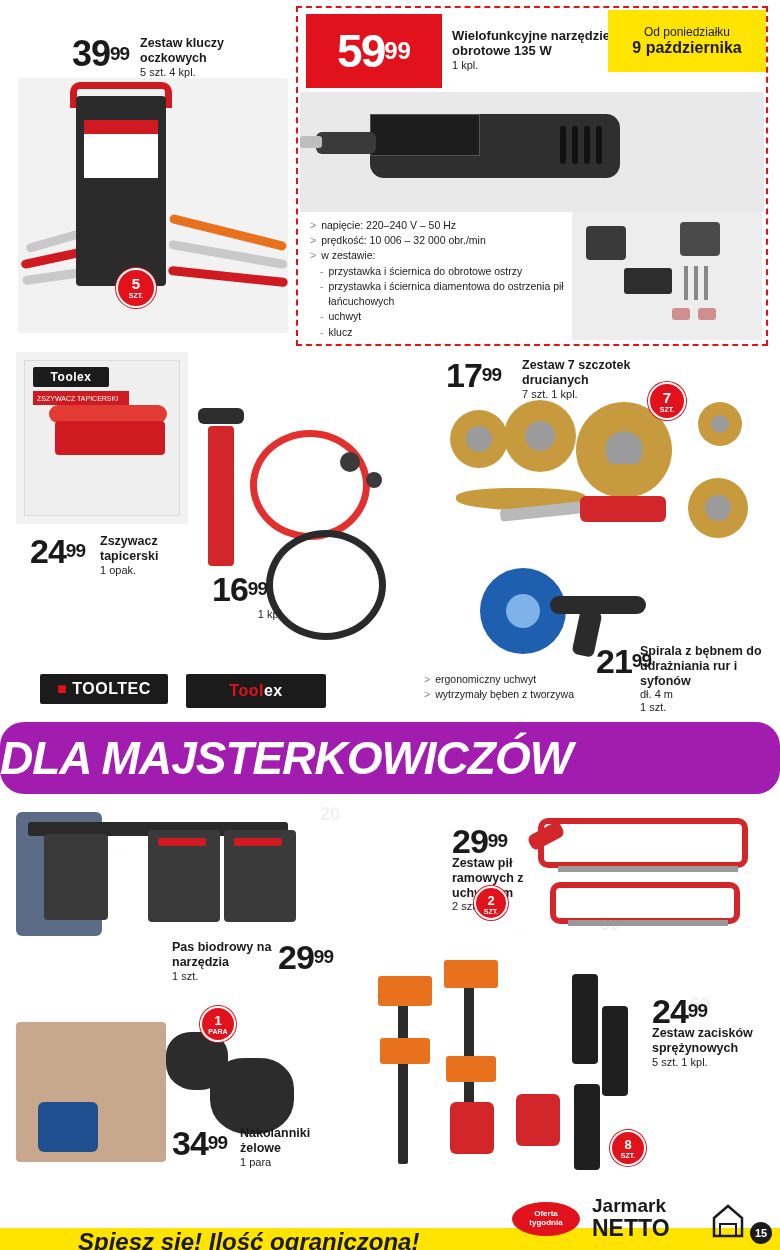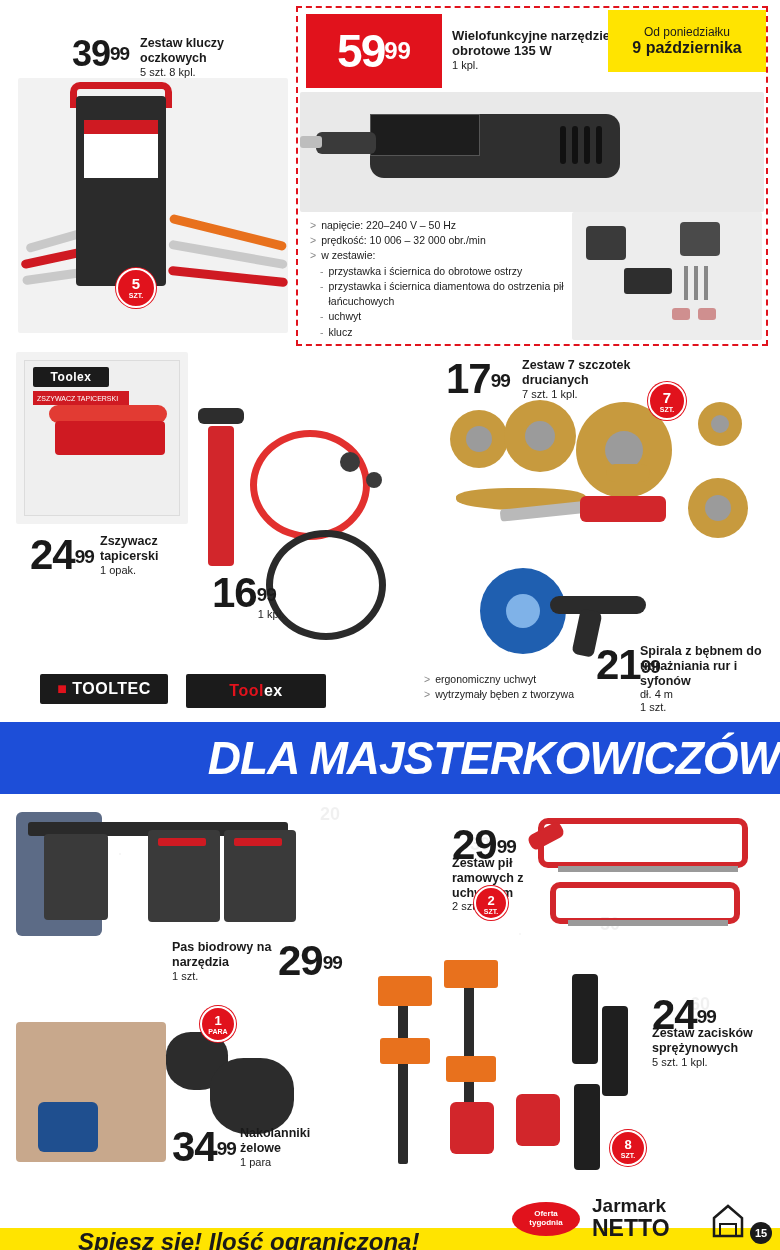--- a/index.html
+++ b/index.html
@@ -10,21 +10,21 @@
     background: #ffffff;
     position: relative;
     overflow: hidden;
     color: #1a1a1a;
   }
   .page { position: relative; width: 780px; height: 1250px; }
 
   
   .abs { position: absolute; }
   .price { font-weight: bold; letter-spacing: -1px; line-height: 1; }
-  .price .int { font-size: 42px; }
+  .price .int { font-size: 34px; }
   .price .dec { font-size: 19px; vertical-align: super; }
   .ttl { font-weight: bold; font-size: 12.5px; line-height: 1.18; }
   .sub { font-size: 11px; line-height: 1.2; color: #222; }
 
   
   #wrench-price { left: 72px; top: 36px; }
   #wrench-price .int { font-size: 36px; }
   #wrench-title { left: 140px; top: 36px; width: 130px; }
 
   .photo {
@@ -108,21 +108,21 @@
   #spiral-title { left: 640px; top: 644px; width: 130px; }
   #spiral-feats { left: 424px; top: 672px; width: 180px; font-size: 10.5px; line-height: 1.4;}
 
   
   #brand1 { left: 40px; top: 674px; width: 128px; height: 30px; }
   #brand2 { left: 186px; top: 674px; width: 140px; height: 34px; }
 
   
   #section-banner {
     left: 0; top: 722px; width: 780px; height: 72px;
-    background: #1d4ed8; display: flex; align-items: center; justify-content: flex-end;
+    background: #a21caf; display: flex; align-items: center; justify-content: flex-start; border-radius: 24px;
   }
   #section-banner h2 {
     color: #fff; font-size: 46px; font-weight: bold; font-style: italic;
     letter-spacing: -1px; text-transform: uppercase;
   }
 
   
   #belt-photo { left: 8px; top: 800px; width: 300px; height: 145px; }
   #belt-title { left: 172px; top: 940px; width: 110px; }
   #belt-price { left: 278px; top: 940px; }
@@ -241,21 +241,21 @@
     <span class="ghost-num" style="left:470px; top:40px;">30</span>
     <span class="ghost-num" style="left:600px; top:120px;">50</span>
     <span class="ghost-num" style="left:690px; top:200px;">60</span>
   </div>
 
   <div class="abs price" id="wrench-price">
     <span class="int">39</span><span class="dec">99</span>
   </div>
   <div class="abs" id="wrench-title">
     <div class="ttl">Zestaw kluczy oczkowych</div>
-    <div class="sub">5 szt. 8 kpl.</div>
+    <div class="sub">5 szt. 4 kpl.</div>
   </div>
 
   <div class="abs photo" id="wrench-photo">
     <div class="shape wr" style="left:6px; top:150px; width:120px; background:#c9c9c9; transform:rotate(-16deg);"></div>
     <div class="shape wr" style="left:2px; top:170px; width:120px; background:#cf1a22; transform:rotate(-12deg);"></div>
     <div class="shape wr" style="left:4px; top:190px; width:120px; background:#c9c9c9; transform:rotate(-8deg);"></div>
     <div class="shape wr" style="left:150px; top:150px; width:120px; background:#e8711d; transform:rotate(14deg);"></div>
     <div class="shape wr" style="left:150px; top:172px; width:120px; background:#c9c9c9; transform:rotate(10deg);"></div>
     <div class="shape wr" style="left:150px; top:194px; width:120px; background:#cf1a22; transform:rotate(6deg);"></div>
     <div class="shape w-handle"></div>

